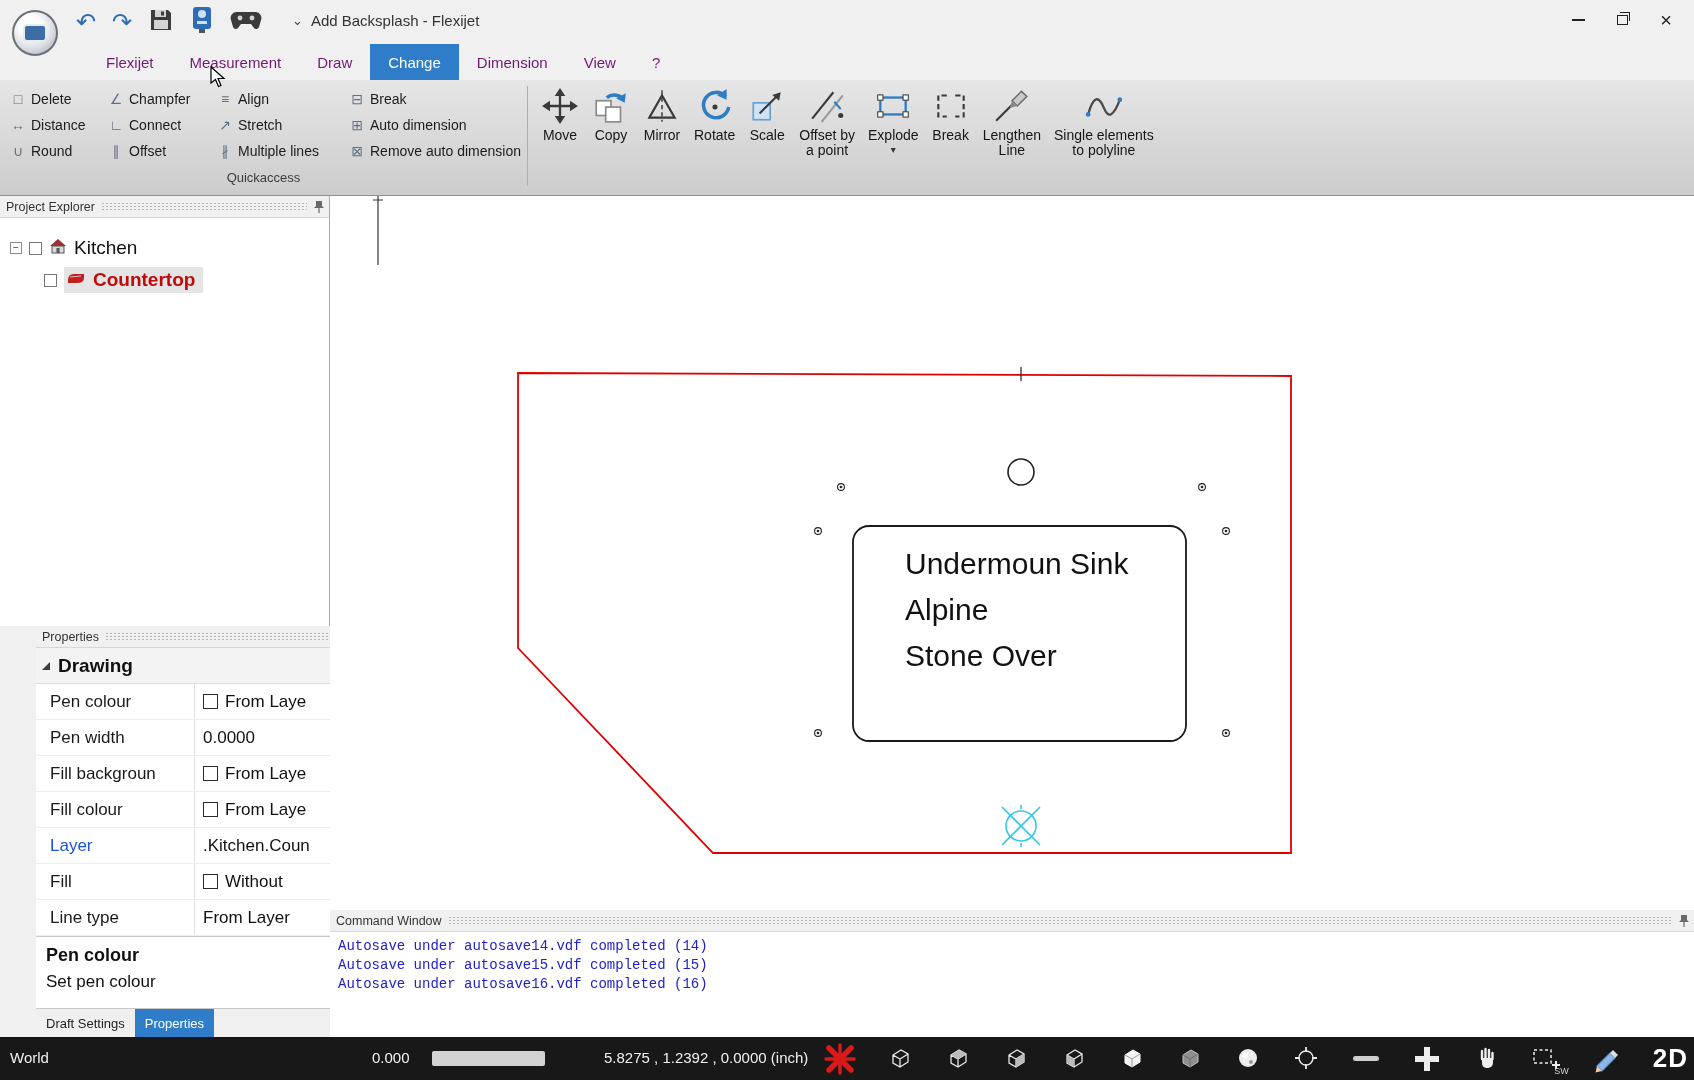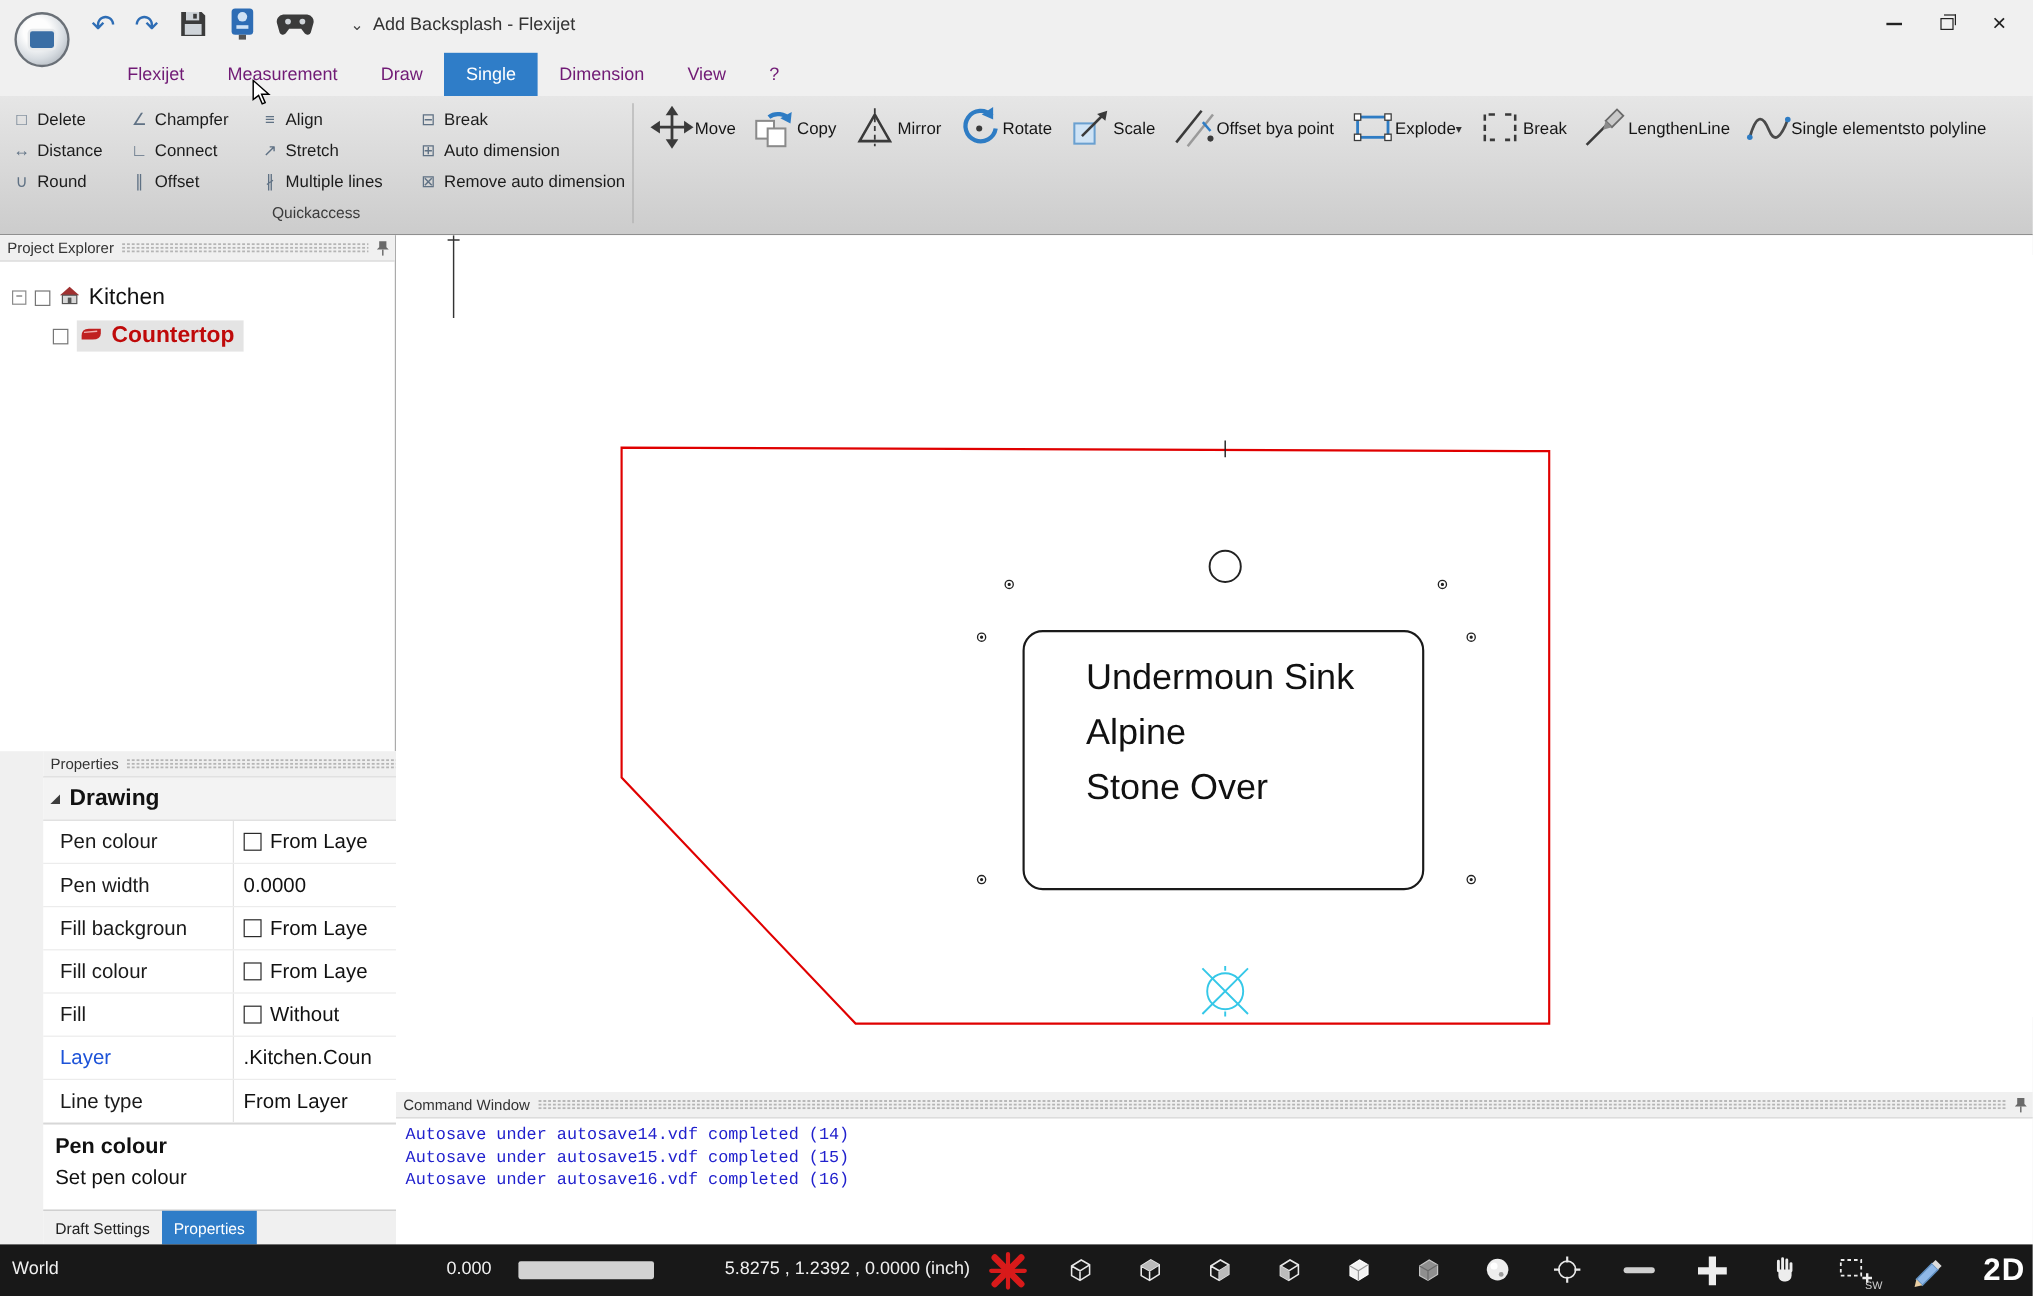--- a/index.html
+++ b/index.html
@@ -31,21 +31,21 @@
 
   
   .ribbon { position:absolute; left:0; top:80px; right:0; height:116px;
             background:linear-gradient(#e6e6e6, #cccccc); border-bottom:1px solid #8f8f8f; }
   .qa-grid { position:absolute; left:8px; top:6px; display:grid; grid-template-columns:94px 105px 128px 180px; grid-auto-rows:26px; column-gap:4px; }
   .sbtn { display:flex; align-items:center; gap:5px; font-size:14px; color:#1c1c1c; white-space:nowrap; padding-left:2px; }
   .sbtn .sicon { font-size:14px; color:#5f7184; width:16px; text-align:center; }
   .qa-label { position:absolute; left:8px; top:90px; width:511px; text-align:center; font-size:13px; color:#3c3c3c; }
   .rib-sep { position:absolute; left:527px; top:6px; width:1px; height:100px; background:#aeaeae; }
   .big-group { position:absolute; left:538px; top:5px; display:flex; align-items:flex-start; gap:7px; }
-  .bbtn { display:flex; flex-direction:row; align-items:center; padding:2px 3px; }
+  .bbtn { display:flex; flex-direction:column; align-items:center; padding:2px 3px; }
   .bicon { width:38px; height:38px; margin-bottom:3px; }
   .big-label { font-size:14px; line-height:15px; color:#161616; text-align:center; white-space:nowrap; }
   .dd-arrow { font-size:10px; color:#333; line-height:10px; margin-top:2px; }
 
   
   .panel-header { height:22px; background:#f0f0f0; display:flex; align-items:center; padding:0 4px 0 6px; border-bottom:1px solid #d7d7d7; }
   .panel-header .ph-title { font-size:12.5px; color:#333; white-space:nowrap; }
   .dots { flex:1; height:9px; margin:0 6px; background-image:radial-gradient(#b5b5b5 1px, transparent 1px); background-size:4px 3px; }
   .pin { width:12px; height:14px; flex:0 0 auto; }
 
@@ -152,21 +152,21 @@
           <span class="restore-glyph"></span>
         </span>
       <span class="win-btn">×</span>
     </div>
   </div>
 
   <div class="tabrow">
     <div class="mtab">Flexijet</div>
     <div class="mtab">Measurement</div>
     <div class="mtab">Draw</div>
-    <div class="mtab active">Single</div>
+    <div class="mtab active">Change</div>
     <div class="mtab">Dimension</div>
     <div class="mtab">View</div>
     <div class="mtab">?</div>
   </div>
 
   <div class="cursor">
     <svg width="16" height="22" viewBox="0 0 16 22">
         <path d="M1 1 L1 17 L5.5 13.5 L8.5 20.5 L11 19.5 L8 12.5 L14 12.5 Z" fill="#fff" stroke="#000" stroke-width="1.2"></path>
       </svg>
   </div>
@@ -391,30 +391,30 @@
           </span>
       </div>
       <div class="prop-row">
         <span class="prop-label">Fill colour</span>
         <span class="prop-value">
             <span class="swatch"></span>
             <span>From Laye</span>
           </span>
       </div>
       <div class="prop-row">
+        <span class="prop-label link">Layer</span>
+        <span class="prop-value">
+            <span>.Kitchen.Coun</span>
+          </span>
+      </div>
+      <div class="prop-row">
         <span class="prop-label">Fill</span>
         <span class="prop-value">
             <span class="swatch"></span>
             <span>Without</span>
-          </span>
-      </div>
-      <div class="prop-row">
-        <span class="prop-label link">Layer</span>
-        <span class="prop-value">
-            <span>.Kitchen.Coun</span>
           </span>
       </div>
       <div class="prop-row">
         <span class="prop-label">Line type</span>
         <span class="prop-value">
             <span>From Layer</span>
           </span>
       </div>
       <div class="vscroll">
         <span class="vs-up">

